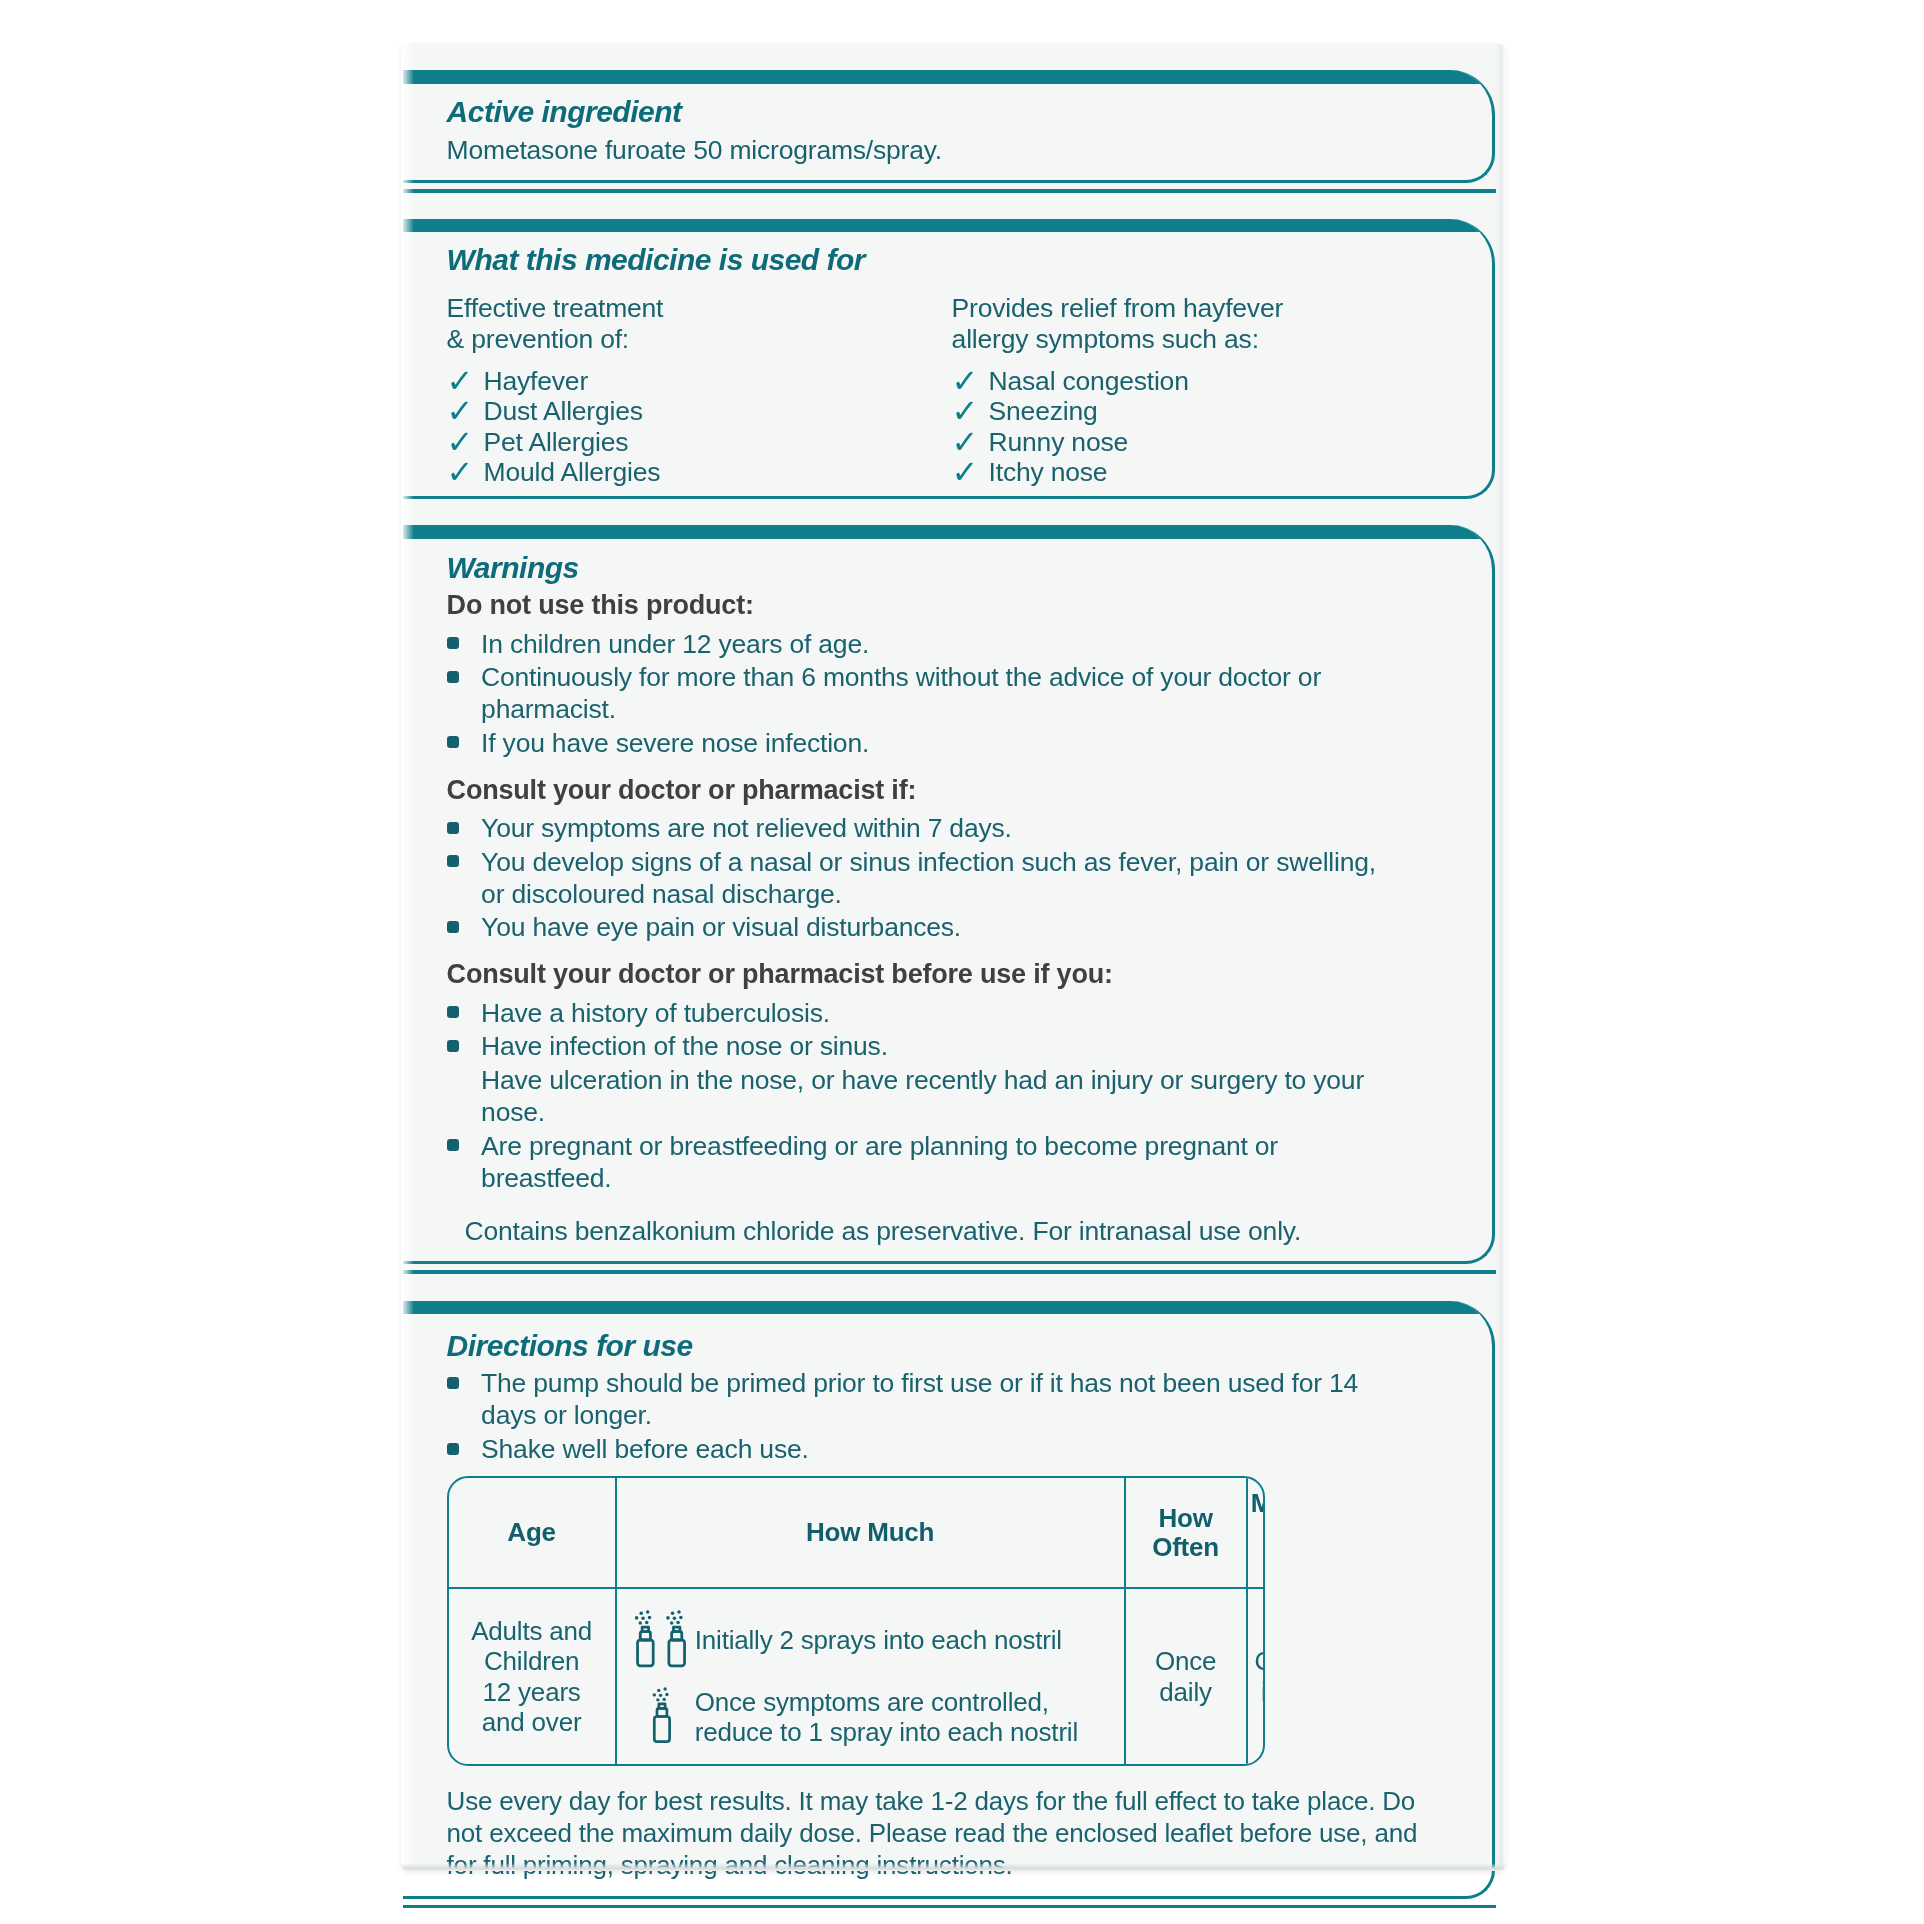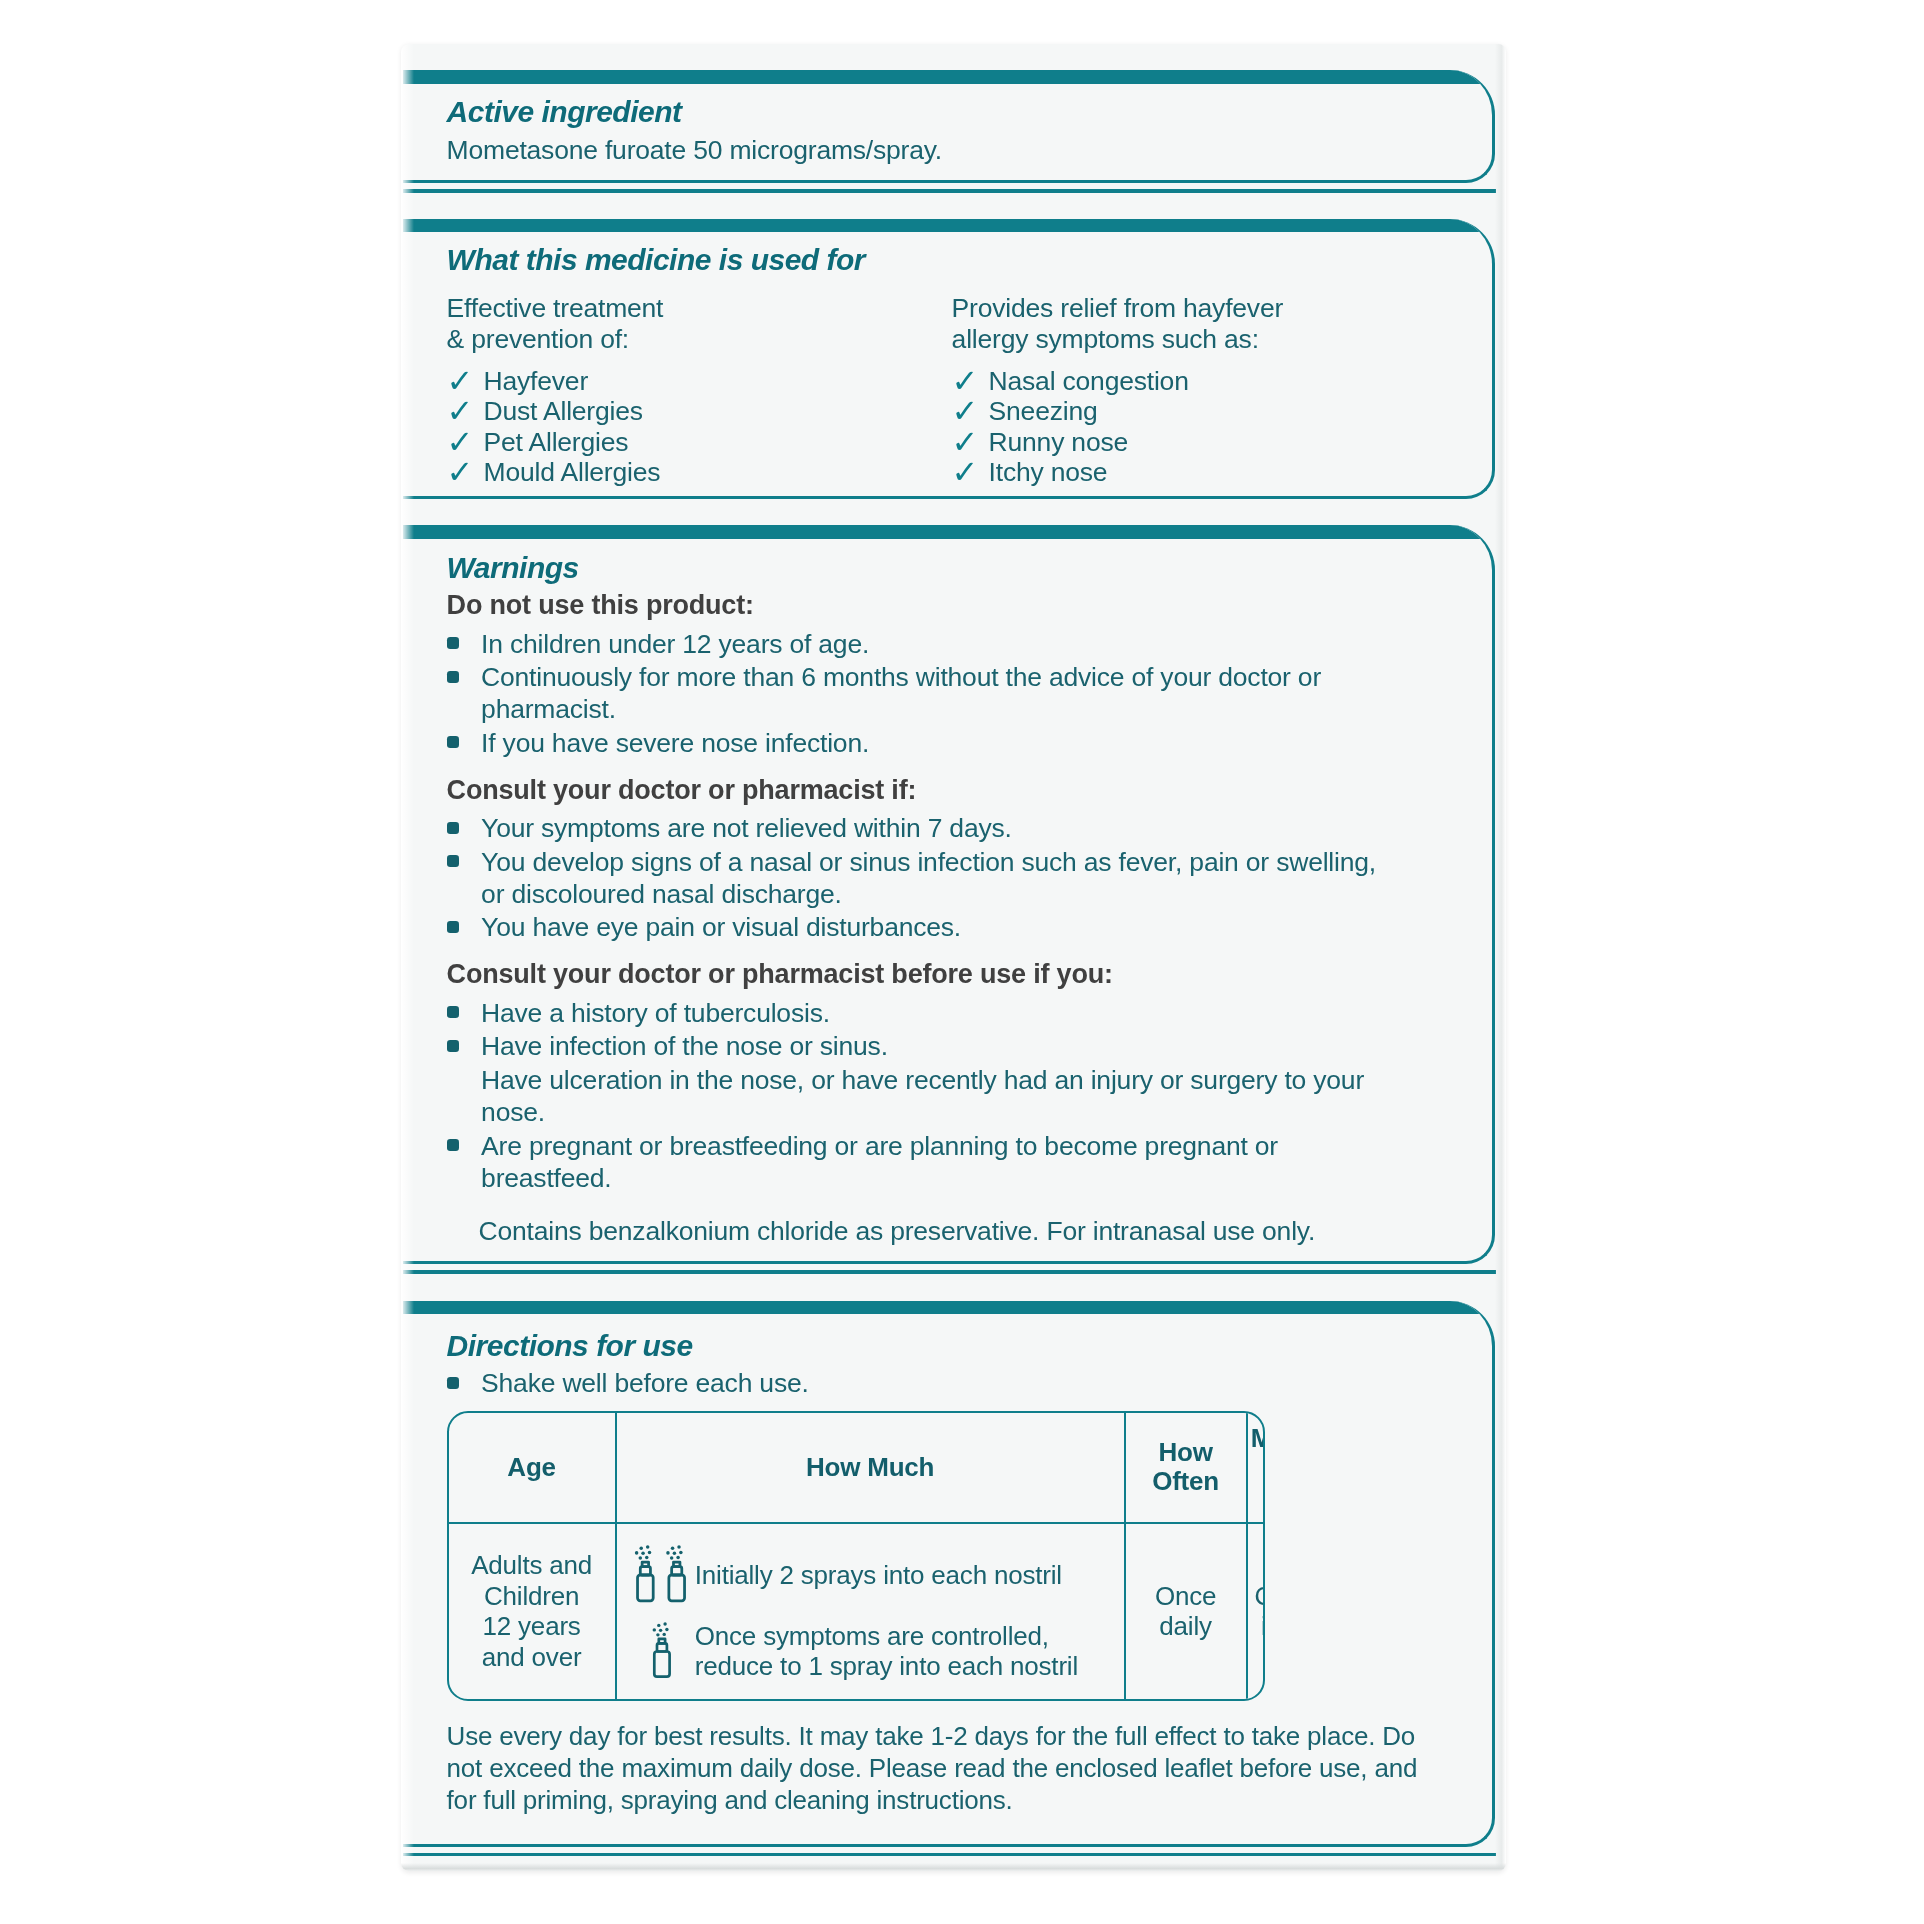--- a/index.html
+++ b/index.html
@@ -60,21 +60,21 @@
   
   .group-heading{font-size:27px;font-weight:bold;color:#404040;margin:16px 0 6.4px 0;}
   .first-heading{margin-top:4.8px;}
   .b-item{display:flex;align-items:flex-start;margin:0 0 1.6px 0;}
   .b-item .sq{
     flex:none;width:12px;height:12px;border-radius:3.2px;background:#14616d;
     margin:9.6px 22.5px 0 0;
   }
   .b-item.no-bullet .sq{visibility:hidden;}
   .b-item .b-text{font-size:26.5px;line-height:32px;max-width:922px;}
-  .footnote{margin:21px 0 0 32px;font-size:26.5px;line-height:32px;}
+  .footnote{margin:21px 0 0 18px;font-size:26.5px;line-height:32px;}
 
   
   .dose-table{
     display:grid;grid-template-columns:166px 509px 122px 1fr;
     width:818px;border:2.4px solid #0f7e8b;border-radius:21px;overflow:hidden;
     margin:11.2px 0 0 0;box-sizing:border-box;background:#f5f7f7;
   }
   .dt-cell{border-left:2.4px solid #0f7e8b;box-sizing:border-box;}
   .dt-cell.first{border-left:none;}
   .dt-head{
@@ -220,20 +220,24 @@
           </div>
         </div>
         <div class="under-line"></div>
       </div>
 
       <div class="card-wrap">
         <div class="card" style="min-height:546px;">
           <div class="bar"></div>
           <div class="content" style="padding-top:11.2px;">
             <div class="card-title">Directions for use</div>
+            <div class="b-item">
+              <span class="sq"></span>
+              <span class="b-text" style="max-width:938px;">The pump should be primed prior to first use or if it has not been used for 14 days or longer.</span>
+            </div>
             <div class="b-item">
               <span class="sq"></span>
               <span class="b-text">Shake well before each use.</span>
             </div>
 
             <div class="dose-table">
               <div class="dt-cell dt-head first">Age</div>
               <div class="dt-cell dt-head">How Much</div>
               <div class="dt-cell dt-head">How
 Often</div>

